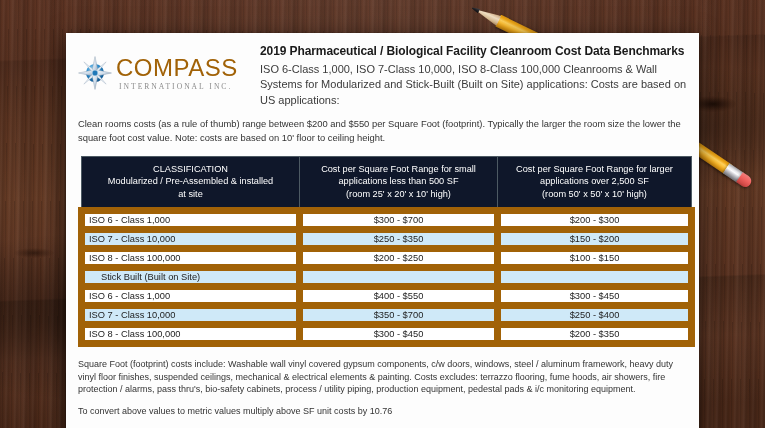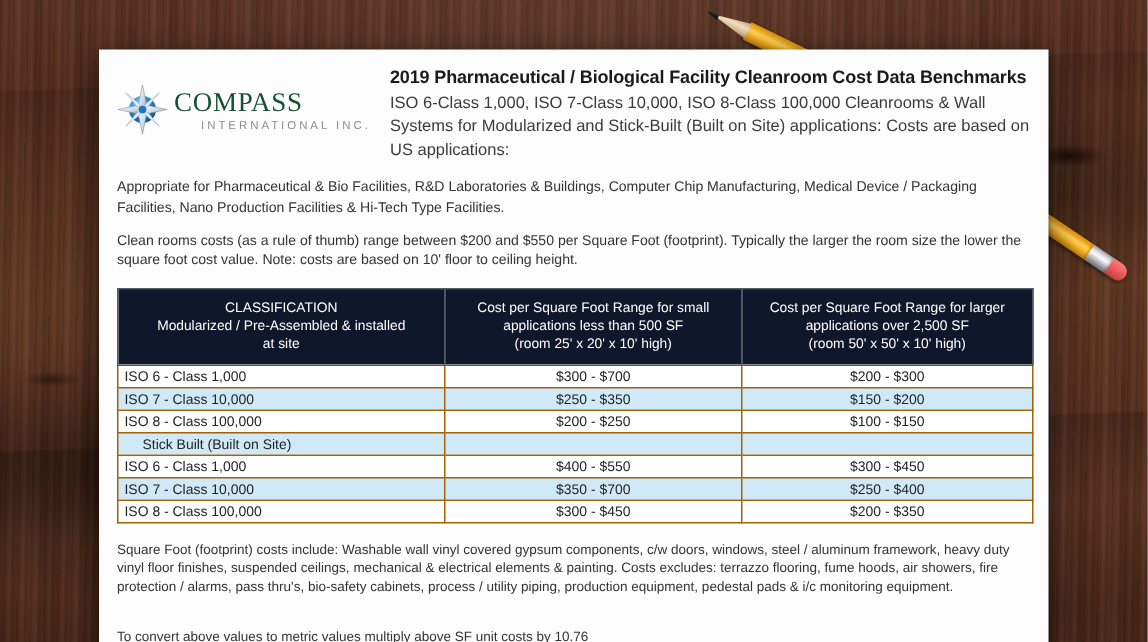--- a/index.html
+++ b/index.html
@@ -93,28 +93,28 @@
     padding: 11px 12px 0 12px;
     color: #2a2a2a;
   }
 
   
   #doc-header { display: flex; align-items: flex-start; gap: 10px; }
   #logo-block { width: 172px; flex: 0 0 172px; padding-top: 12px; display:flex; align-items:center; gap:4px;}
   .logo-mark { width: 34px; height: 34px; position: relative; flex:0 0 34px;}
   .logo-words { display:flex; flex-direction:column; line-height:1; }
   .logo-compass {
+    font-family: Liberation Sans, sans-serif;
+    font-size: 24px; letter-spacing: 0.5px; color: #a16207;
+    font-weight: 400;
+  }
+  .logo-sub {
     font-family: Liberation Serif, serif;
-    font-size: 18px; letter-spacing: 0.5px; color: #14532d;
-    font-weight: 400;
-  }
-  .logo-sub {
-    font-family: Liberation Sans, sans-serif;
     font-size: 7.6px; letter-spacing: 2.0px; color: #8b8b8b;
-    margin-top: 3px; margin-left: 18px;
+    margin-top: 3px; margin-left: 3px;
   }
 
   #title-block { flex: 1 1 auto; }
   #doc-title {
     font-size: 12px; font-weight: bold; line-height: 1.22;
     color: #1a1a1a; letter-spacing: -0.1px;
   }
   #doc-subtitle {
     font-size: 11px; line-height: 1.42; color: #3b3b3b; margin-top: 3px;
   }
@@ -138,37 +138,37 @@
     color: #ffffff;
     font-weight: normal;
     font-size: 9.2px;
     line-height: 1.34;
     text-align: center;
     padding: 6px 4px 7px 4px;
     border: 1px solid #4d5a63;
     vertical-align: middle;
   }
   tbody td {
-    border: 1px solid #a16207;
+    border: 7px solid #a16207;
     font-size: 9.3px;
     height: 15px;
     padding: 1px 4px;
     color: #222;
     vertical-align: middle;
   }
   td.cls { text-align: left; }
   td.num { text-align: center; }
   tr.alt td { background: #cfe9f8; }
   tr.plain td { background: #ffffff; }
   tr.section td { background: #cfe9f8; padding-left: 16px; }
 
   
   #footer-wrap { margin-top: 11px; }
   .footnote { font-size: 9.0px; line-height: 1.40; color: #333; }
-  .footnote + .footnote { margin-top: 20px; }
+  .footnote + .footnote { margin-top: 9px; }
 </style>
 </head>
 <body>
 
 <div id="desk">
   <div class="knot" style="left:690px; top:96px;  width:46px; height:16px;"></div>
   <div class="knot" style="left:380px; top:300px; width:70px; height:12px; opacity:.5;"></div>
   <div class="knot" style="left:14px;  top:248px; width:40px; height:10px; opacity:.6;"></div>
 </div>
 
@@ -223,21 +223,20 @@
       </div>
     </div>
 
     <div id="title-block">
       <div id="doc-title">2019 Pharmaceutical / Biological Facility Cleanroom Cost Data Benchmarks</div>
       <div id="doc-subtitle">ISO 6-Class 1,000, ISO 7-Class 10,000, ISO 8-Class 100,000 Cleanrooms &amp; Wall Systems for Modularized and Stick-Built (Built on Site) applications: Costs are based on US applications:</div>
     </div>
   </div>
 
   <div id="intro-wrap">
-    <p class="para">Appropriate for Pharmaceutical &amp; Bio Facilities, R&amp;D Laboratories &amp; Buildings, Computer Chip Manufacturing, Medical Device / Packaging Facilities, Nano Production Facilities &amp; Hi-Tech Type Facilities.</p>
     <p class="para">Clean rooms costs (as a rule of thumb) range between $200 and $550 per Square Foot (footprint). Typically the larger the room size the lower the square foot cost value. Note: costs are based on 10' floor to ceiling height.</p>
   </div>
 
   <table>
     <colgroup>
       <col style="width:218px">
       <col style="width:198px">
       <col style="width:194px">
     </colgroup>
     <thead>

